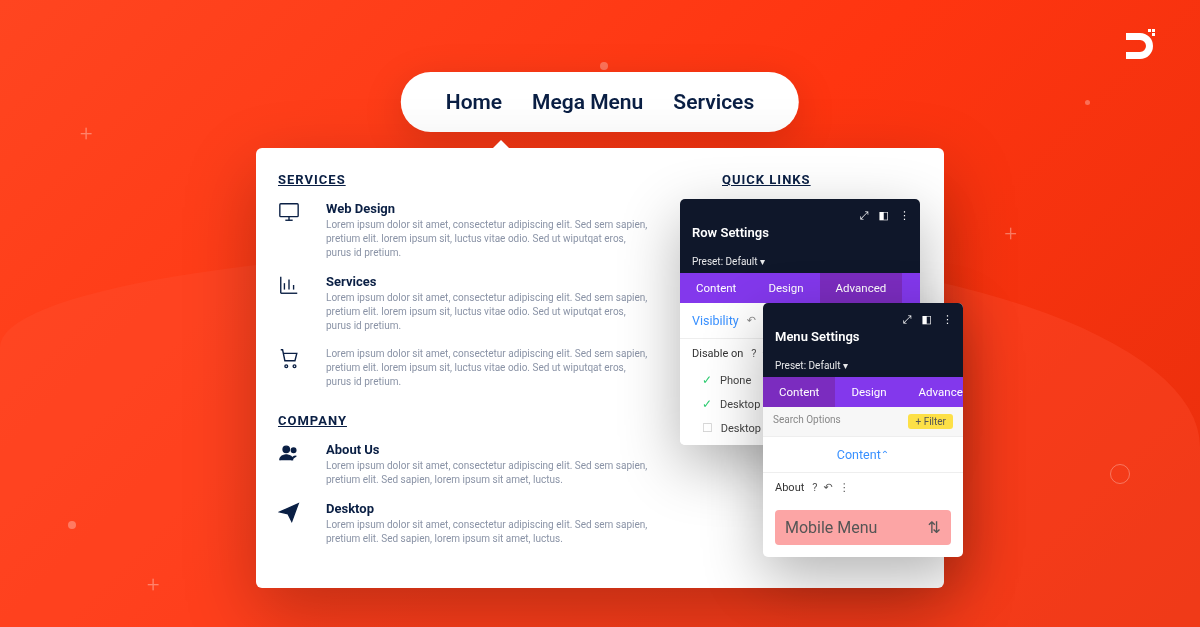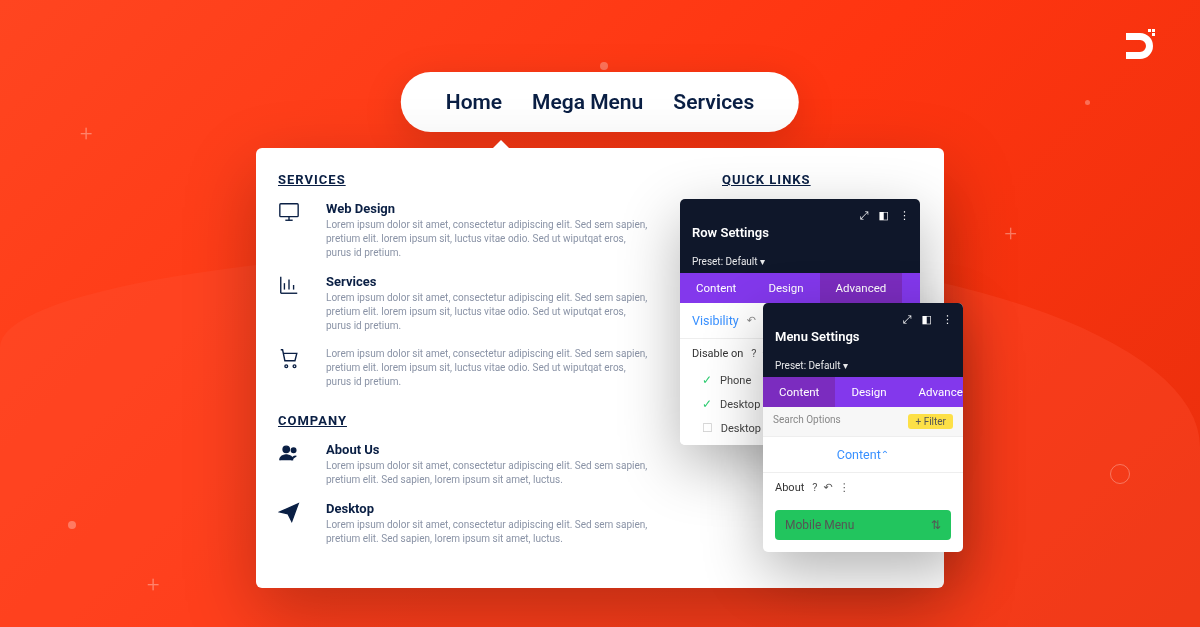--- a/index.html
+++ b/index.html
@@ -37,21 +37,21 @@
 .field-row{padding:8px 12px;color:#444;font-size:11px;display:flex;align-items:center;gap:8px}
 .field-label{color:#333}
 .help-icons{display:flex;gap:6px;color:#555;font-size:11px}
 .check-row{padding:5px 12px 5px 22px;display:flex;align-items:center;gap:8px;font-size:11px;color:#444}
 .check{color:#2ecc71;font-size:12px}
 .uncheck{color:#ccc;font-size:12px}
 .m2{top:199px;left:680px;width:240px}
 .m3{top:303px;left:763px;width:200px}
 .search-row{padding:7px 10px;background:#f7f7f7;display:flex;justify-content:space-between;font-size:10px;color:#888;border-bottom:1px solid #eee}
 .filter-btn{background:#fde047;padding:2px 7px;border-radius:3px;color:#555}
-.menu-sel{margin:8px 12px 12px;padding:8px 10px;background:#22c55e;border-radius:4px;font-size:12px;color:#555;display:flex;justify-content:space-between}
+.menu-sel{margin:8px 12px 12px;padding:8px 10px;background:#fca5a5;border-radius:4px;font-size:16px;color:#555;display:flex;justify-content:space-between}
 </style>
 </head>
 <body>
 
 <div class="wave"></div>
 <div class="plus" style="top:121px;left:80px">+</div>
 <div class="plus" style="top:221px;right:183px">+</div>
 <div class="plus" style="bottom:30px;left:147px">+</div>
 <div class="dot" style="top:62px;left:600px"></div>
 <div class="dot" style="bottom:98px;left:68px"></div>

